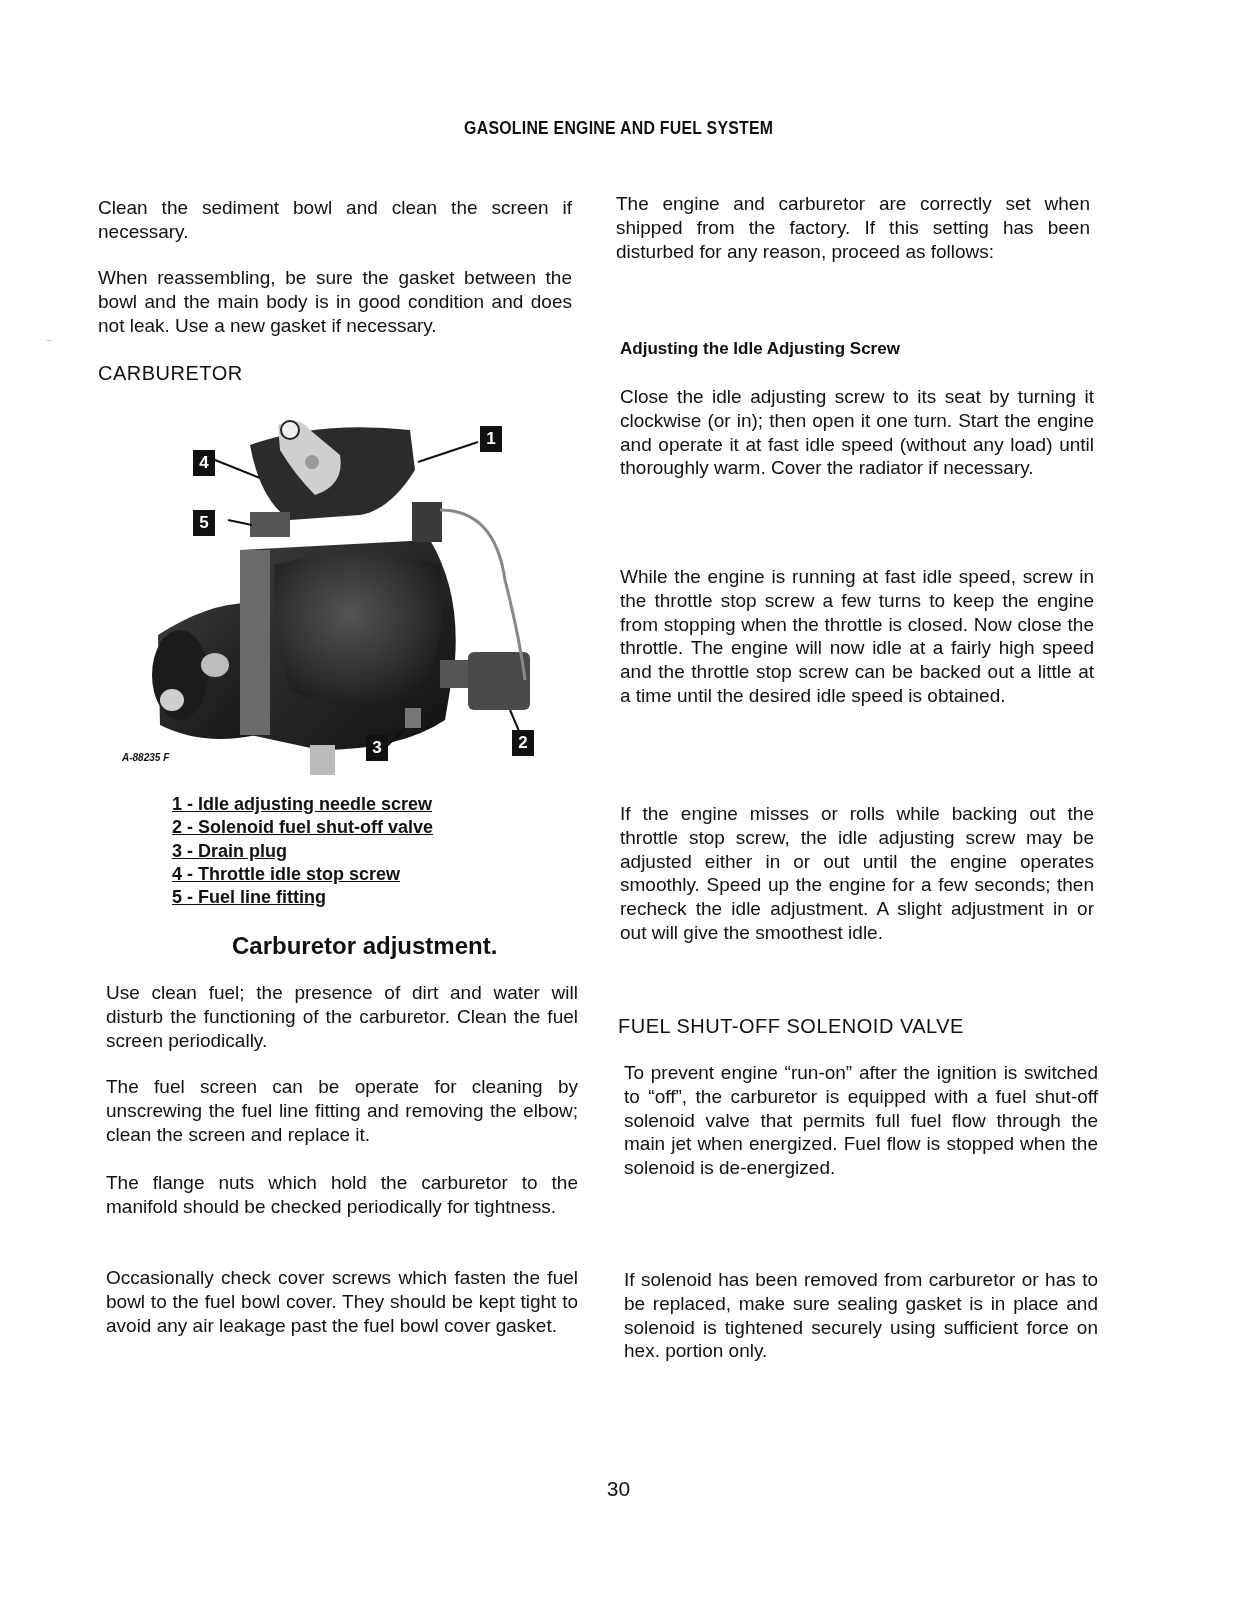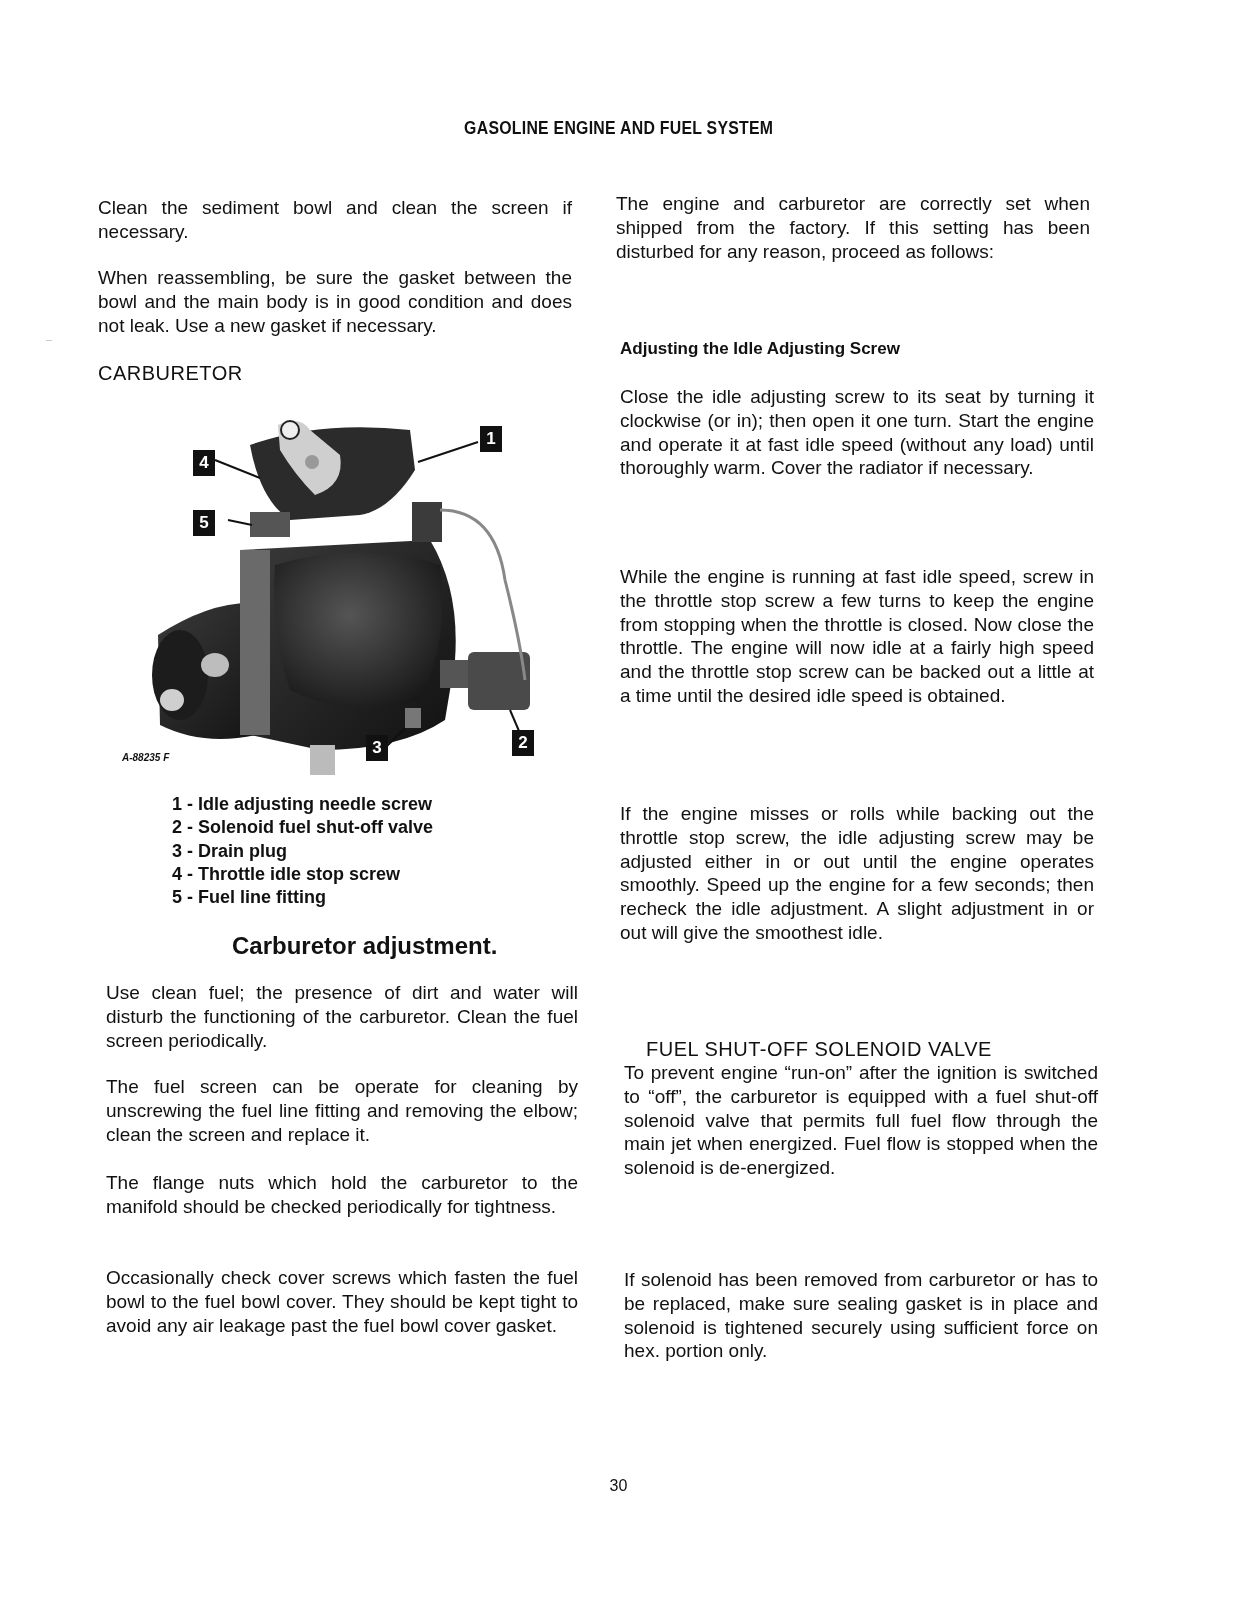--- a/index.html
+++ b/index.html
@@ -7,24 +7,24 @@
   .abs { position: absolute; }
   .hdr { left: 0; width: 1237px; top: 118px; text-align: center; font-weight: bold; font-size: 18px; letter-spacing: 0.3px; transform: scaleX(0.88); transform-origin: 620px 0; }
   .p { font-size: 19px; line-height: 23.8px; text-align: justify; margin: 0; }
   .lc { left: 98px; width: 474px; }
   .lc2 { left: 106px; width: 472px; }
   .rc { left: 616px; width: 474px; }
   .rc2 { left: 620px; width: 474px; }
   .h2 { font-size: 20px; letter-spacing: 0.5px; }
   .h3 { font-size: 17px; font-weight: bold; }
   .legend { left: 172px; top: 793px; font-size: 18px; line-height: 23.3px; font-weight: bold; }
-  .legend div { white-space: nowrap; }
+  .legend div { white-space: nowrap; text-decoration: underline; }
   .caption { left: 232px; top: 932px; font-size: 24px; font-weight: bold; }
   .figid { left: 122px; top: 752px; font-size: 10px; font-weight: bold; font-style: italic; }
-  .pagenum { left: 0; width: 1237px; top: 1477px; text-align: center; font-size: 16px; }
+  .pagenum { left: 0; width: 1237px; top: 1477px; text-align: center; font-size: 21px; }
   .callout { position: absolute; width: 22px; height: 26px; background: #111; color: #fff; font-size: 17px; font-weight: bold; text-align: center; line-height: 26px; }
   .tick { left: 46px; top: 340px; width: 6px; height: 1px; background: #ccc; }
 </style>
 </head>
 <body>
 
 <div class="abs hdr">GASOLINE ENGINE AND FUEL SYSTEM</div>
 
 <p class="abs p lc" style="top:196px;">Clean the sediment bowl and clean the screen if necessary.</p>
 <p class="abs p lc" style="top:266px;">When reassembling, be sure the gasket between the bowl and the main body is in good condition and does not leak. Use a new gasket if necessary.</p>
@@ -92,18 +92,18 @@
 <p class="abs p lc2" style="top:981px;">Use clean fuel; the presence of dirt and water will disturb the functioning of the carburetor. Clean the fuel screen periodically.</p>
 <p class="abs p lc2" style="top:1075px;">The fuel screen can be operate for cleaning by unscrewing the fuel line fitting and removing the elbow; clean the screen and replace it.</p>
 <p class="abs p lc2" style="top:1171px;">The flange nuts which hold the carburetor to the manifold should be checked periodically for tightness.</p>
 <p class="abs p lc2" style="top:1266px;">Occasionally check cover screws which fasten the fuel bowl to the fuel bowl cover. They should be kept tight to avoid any air leakage past the fuel bowl cover gasket.</p>
 
 <p class="abs p rc" style="top:192px;">The engine and carburetor are correctly set when shipped from the factory. If this setting has been disturbed for any reason, proceed as follows:</p>
 <div class="abs h3" style="left:620px; top:339px;">Adjusting the Idle Adjusting Screw</div>
 <p class="abs p rc2" style="top:385px;">Close the idle adjusting screw to its seat by turning it clockwise (or in); then open it one turn. Start the engine and operate it at fast idle speed (without any load) until thoroughly warm. Cover the radiator if necessary.</p>
 <p class="abs p rc2" style="top:565px;">While the engine is running at fast idle speed, screw in the throttle stop screw a few turns to keep the engine from stopping when the throttle is closed. Now close the throttle. The engine will now idle at a fairly high speed and the throttle stop screw can be backed out a little at a time until the desired idle speed is obtained.</p>
 <p class="abs p rc2" style="top:802px;">If the engine misses or rolls while backing out the throttle stop screw, the idle adjusting screw may be adjusted either in or out until the engine operates smoothly. Speed up the engine for a few seconds; then recheck the idle adjustment. A slight adjustment in or out will give the smoothest idle.</p>
-<div class="abs h2" style="left:646px; top:1015px;margin-top:23px;">FUEL SHUT-OFF SOLENOID VALVE</div>
+<div class="abs h2" style="left:618px; top:1015px;">FUEL SHUT-OFF SOLENOID VALVE</div>
 <p class="abs p" style="left:624px; width:474px; top:1061px;">To prevent engine “run-on” after the ignition is switched to “off”, the carburetor is equipped with a fuel shut-off solenoid valve that permits full fuel flow through the main jet when energized. Fuel flow is stopped when the solenoid is de-energized.</p>
 <p class="abs p" style="left:624px; width:474px; top:1268px;">If solenoid has been removed from carburetor or has to be replaced, make sure sealing gasket is in place and solenoid is tightened securely using sufficient force on hex. portion only.</p>
 
 <div class="abs tick"></div>
 <div class="abs pagenum">30</div>
 
 </body></html>

